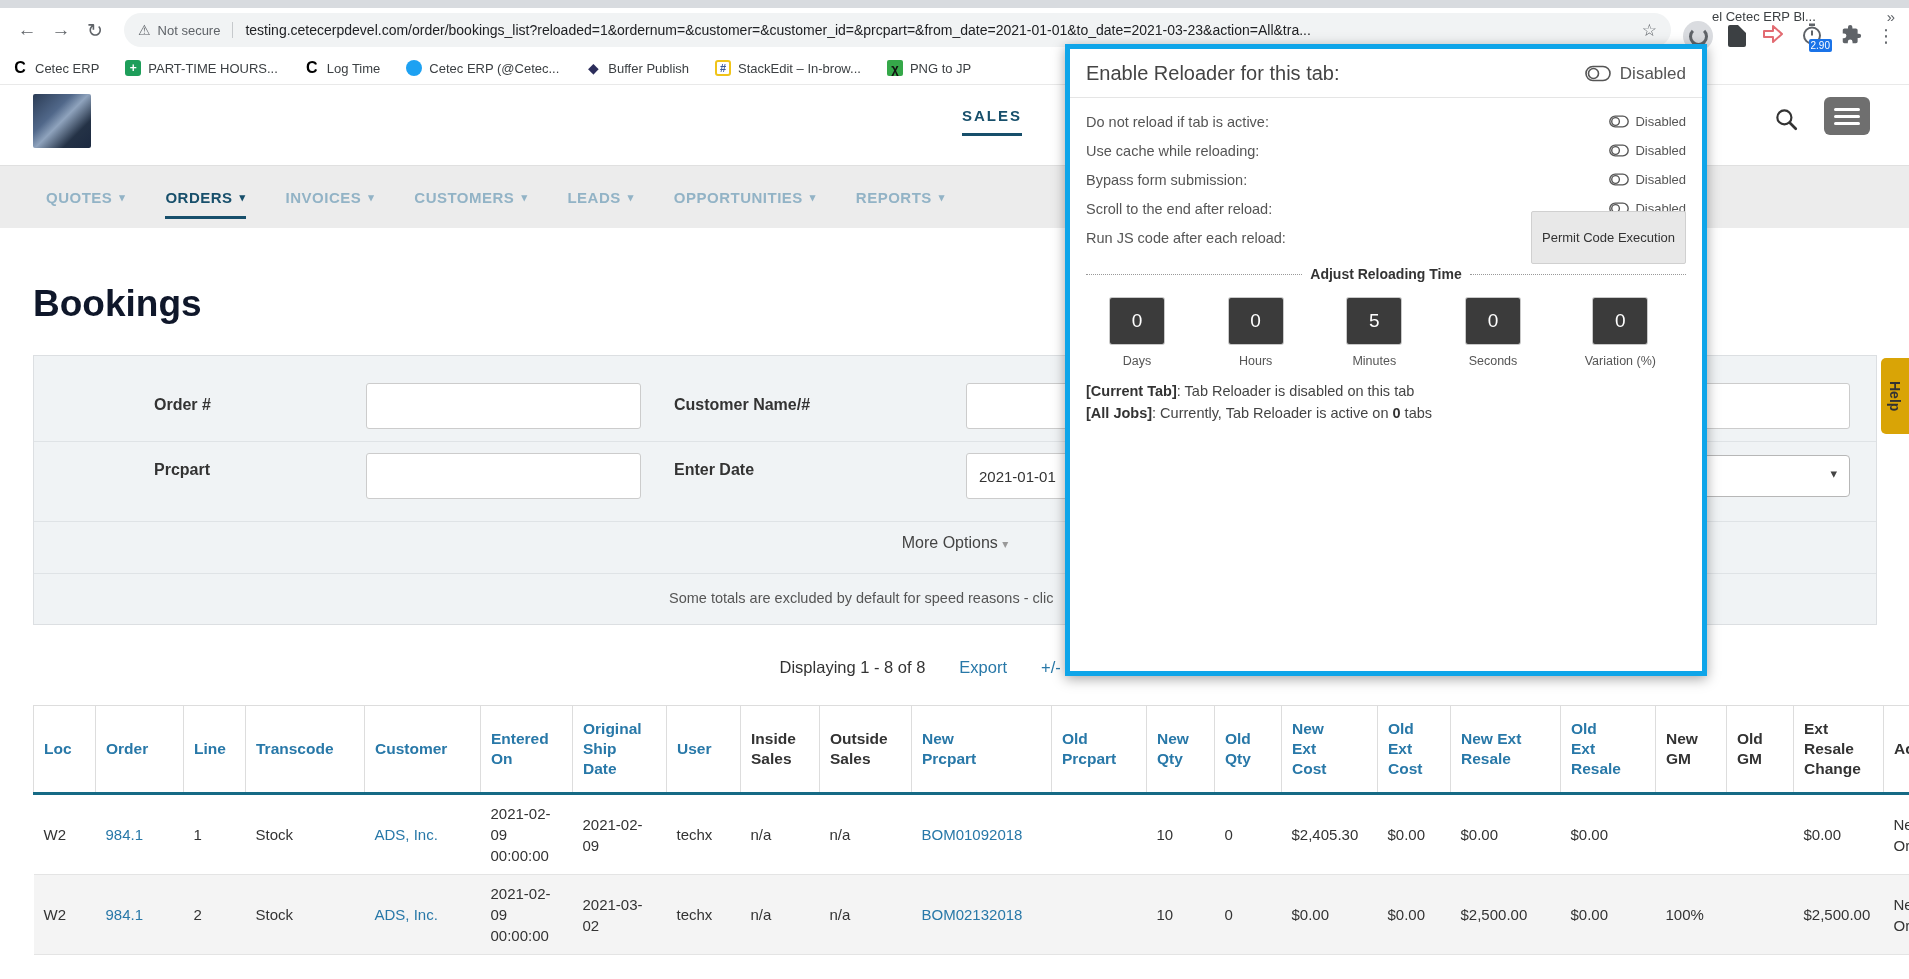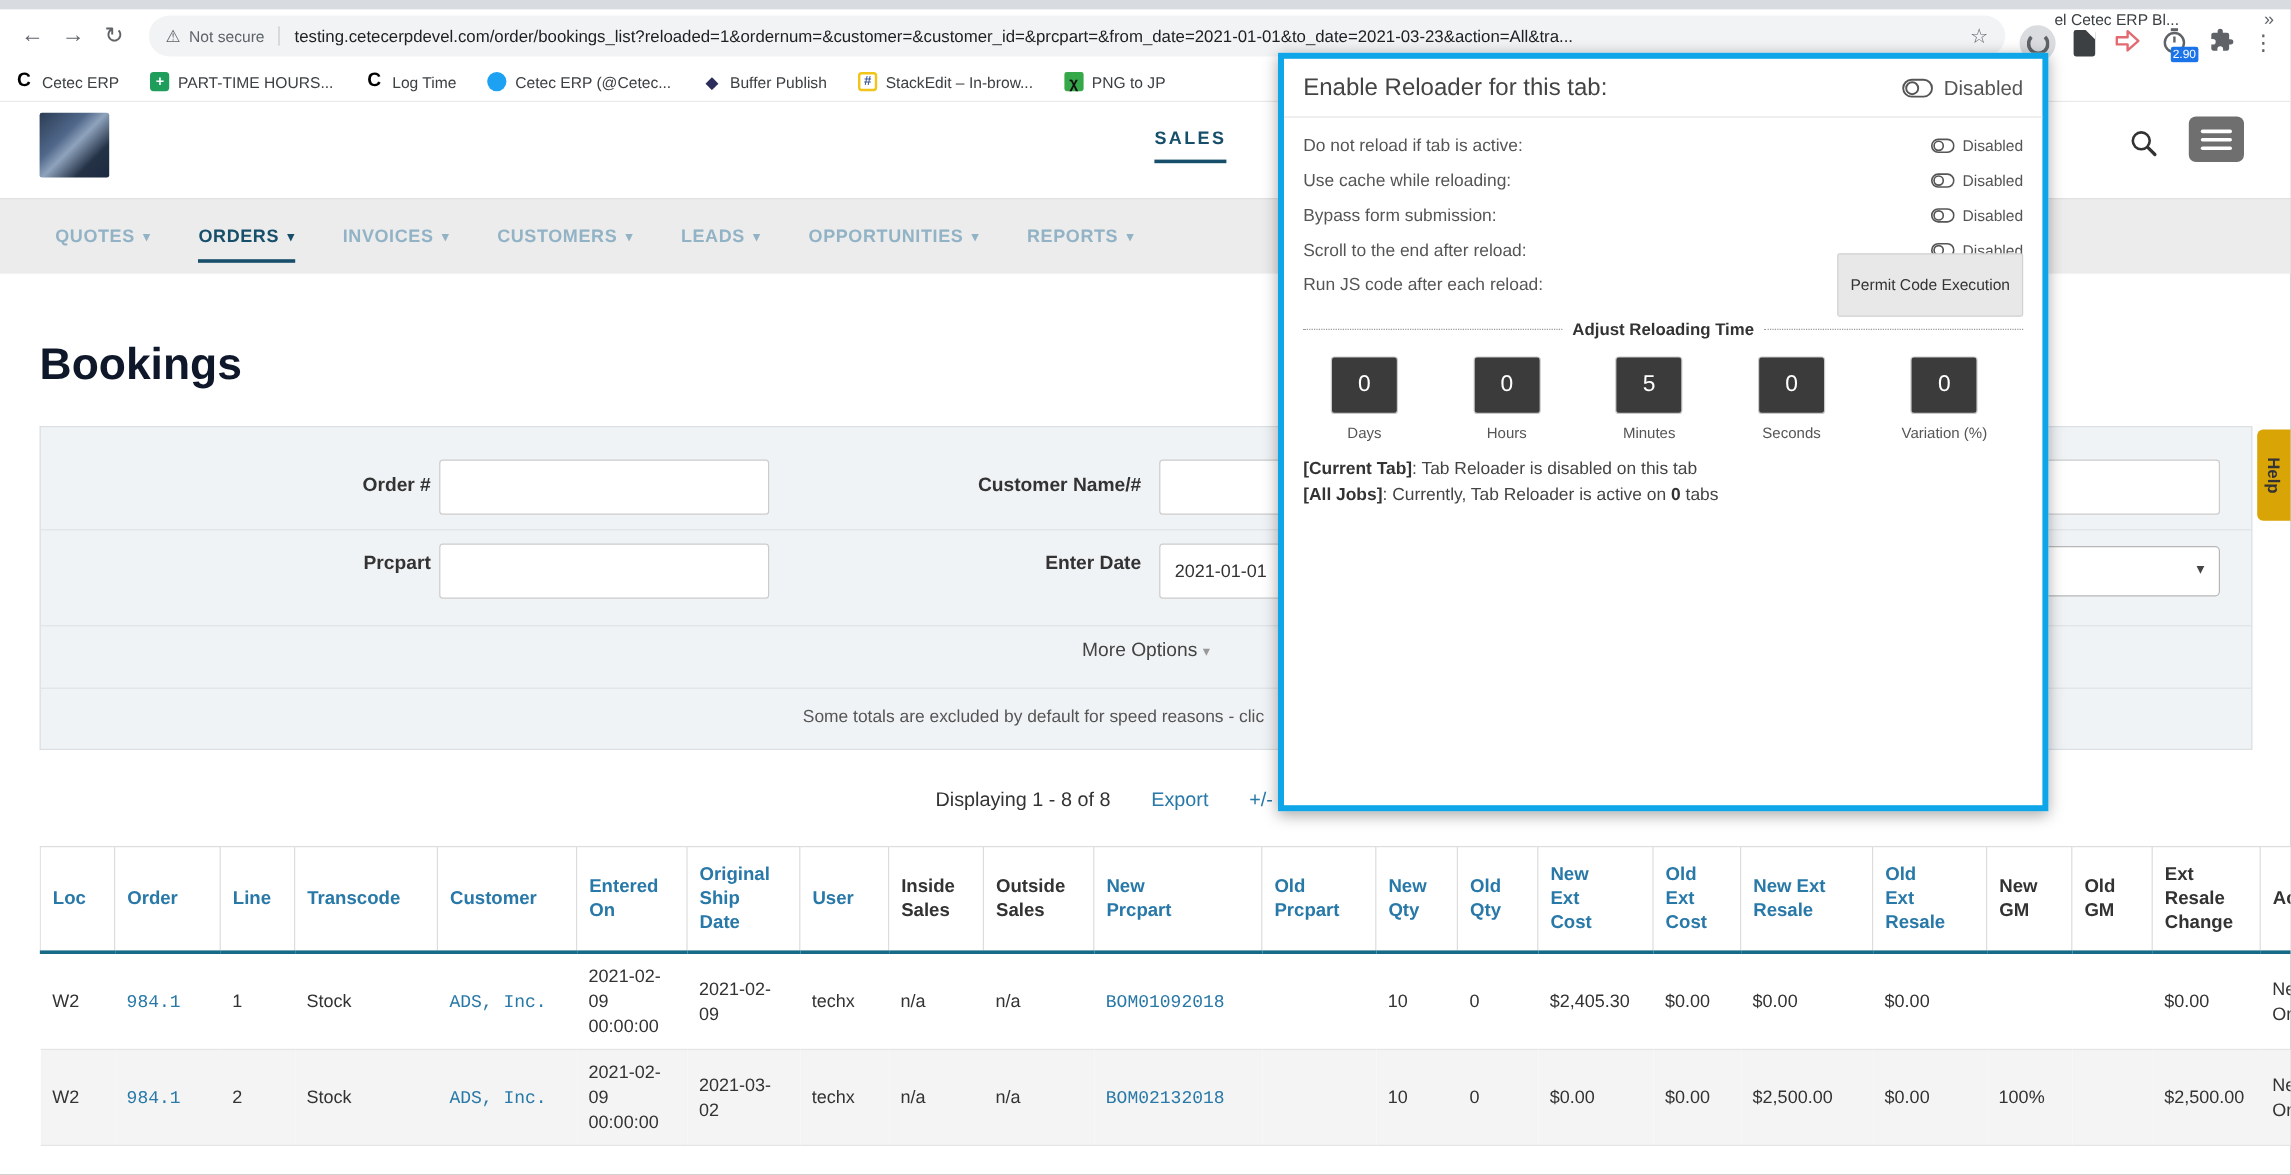--- a/index.html
+++ b/index.html
@@ -55,21 +55,21 @@
   .nav-item{position:relative;display:flex;align-items:center;font-size:15px;font-weight:700;letter-spacing:.5px;
     color:#92b3c6;cursor:pointer;}
   .nav-item .caret{font-size:11px;margin-left:7px;}
   .nav-item.active{color:#174f6b;}
   .nav-item.active::after{content:"";position:absolute;left:0;right:0;bottom:9px;height:3px;background:#174f6b;}
   
   #page-title{position:absolute;left:33px;top:258px;font-size:37px;font-weight:700;color:#0f172a;}
   #filter-panel{position:absolute;left:33px;top:355px;width:1844px;height:270px;background:#f0f3f5;
     border:1px solid #dcdfe2;box-sizing:border-box;}
   .fdiv{position:absolute;left:0;width:100%;border-top:1px solid #dfe3e6;}
-  .flabel{position:absolute;font-size:16px;font-weight:700;color:#333;text-align:right;}
+  .flabel{position:absolute;font-size:16px;font-weight:700;color:#333;}
   .finput{position:absolute;background:#fff;border:1px solid #ccc;border-radius:3px;box-sizing:border-box;
     font-size:15px;color:#333;padding:0 12px;font-family:"Liberation Sans",sans-serif;}
   .fselect{position:absolute;background:#fff;border:1px solid #b7b7b7;border-radius:4px;box-sizing:border-box;}
   .fselect .sel-caret{position:absolute;right:12px;top:10px;font-size:13px;color:#444;}
   .more-opt{position:absolute;left:0;top:178px;width:100%;text-align:center;font-size:16px;color:#444;cursor:pointer;}
   .more-opt .caret{color:#999;font-size:12px;}
   .note{position:absolute;left:635px;top:234px;font-size:14.5px;color:#555;white-space:nowrap;}
   #results-bar{position:absolute;left:33px;top:658px;width:1844px;display:flex;justify-content:center;gap:34px;
     font-size:16.5px;align-items:center;}
   #results-bar .rlink{color:#2878a8;cursor:pointer;}
@@ -77,21 +77,21 @@
   
   #table-wrap{position:absolute;left:33px;top:705px;width:1876px;overflow:hidden;}
   table{border-collapse:collapse;table-layout:fixed;width:1950px;}
   thead th{background:#fff;border:1px solid #ddd;border-bottom:3px solid #166a85;height:88px;box-sizing:border-box;
     padding:8px 10px;text-align:left;vertical-align:middle;font-size:15.5px;font-weight:700;color:#333;line-height:1.3;}
   thead th span{white-space:pre-line;}
   thead th.link{color:#2878a8;cursor:pointer;}
   tbody td{padding:8px 10px;font-size:15px;color:#333;vertical-align:middle;border-bottom:1px solid #e4e4e4;
     line-height:1.4;overflow-wrap:anywhere;white-space:pre-line;}
   tbody tr:nth-child(even){background:#f4f4f4;}
-  tbody td .link{color:#2878a8;cursor:pointer;font-family:Liberation Mono, monospace;}
+  tbody td .link{color:#2878a8;cursor:pointer;}
   
   #help-tab{position:absolute;left:1881px;top:358px;width:28px;height:76px;background:#d9a406;border-radius:5px 0 0 5px;
     display:flex;align-items:center;justify-content:center;z-index:60;cursor:pointer;}
   #help-tab span{writing-mode:vertical-rl;font-size:14px;font-weight:700;color:#333;}
   
   #reloader{position:absolute;left:1065px;top:44px;width:642px;height:632px;background:#fff;z-index:100;
     border:5px solid #0ea5e9;box-sizing:border-box;box-shadow:0 3px 12px rgba(0,0,0,.35);color:#555;}
   .rp-titlebar{display:flex;justify-content:space-between;align-items:center;padding:13px 16px 12px;}
   .rp-title{font-size:20px;color:#444;}
   .rp-master{display:flex;align-items:center;gap:9px;font-size:17px;color:#555;cursor:pointer;}

